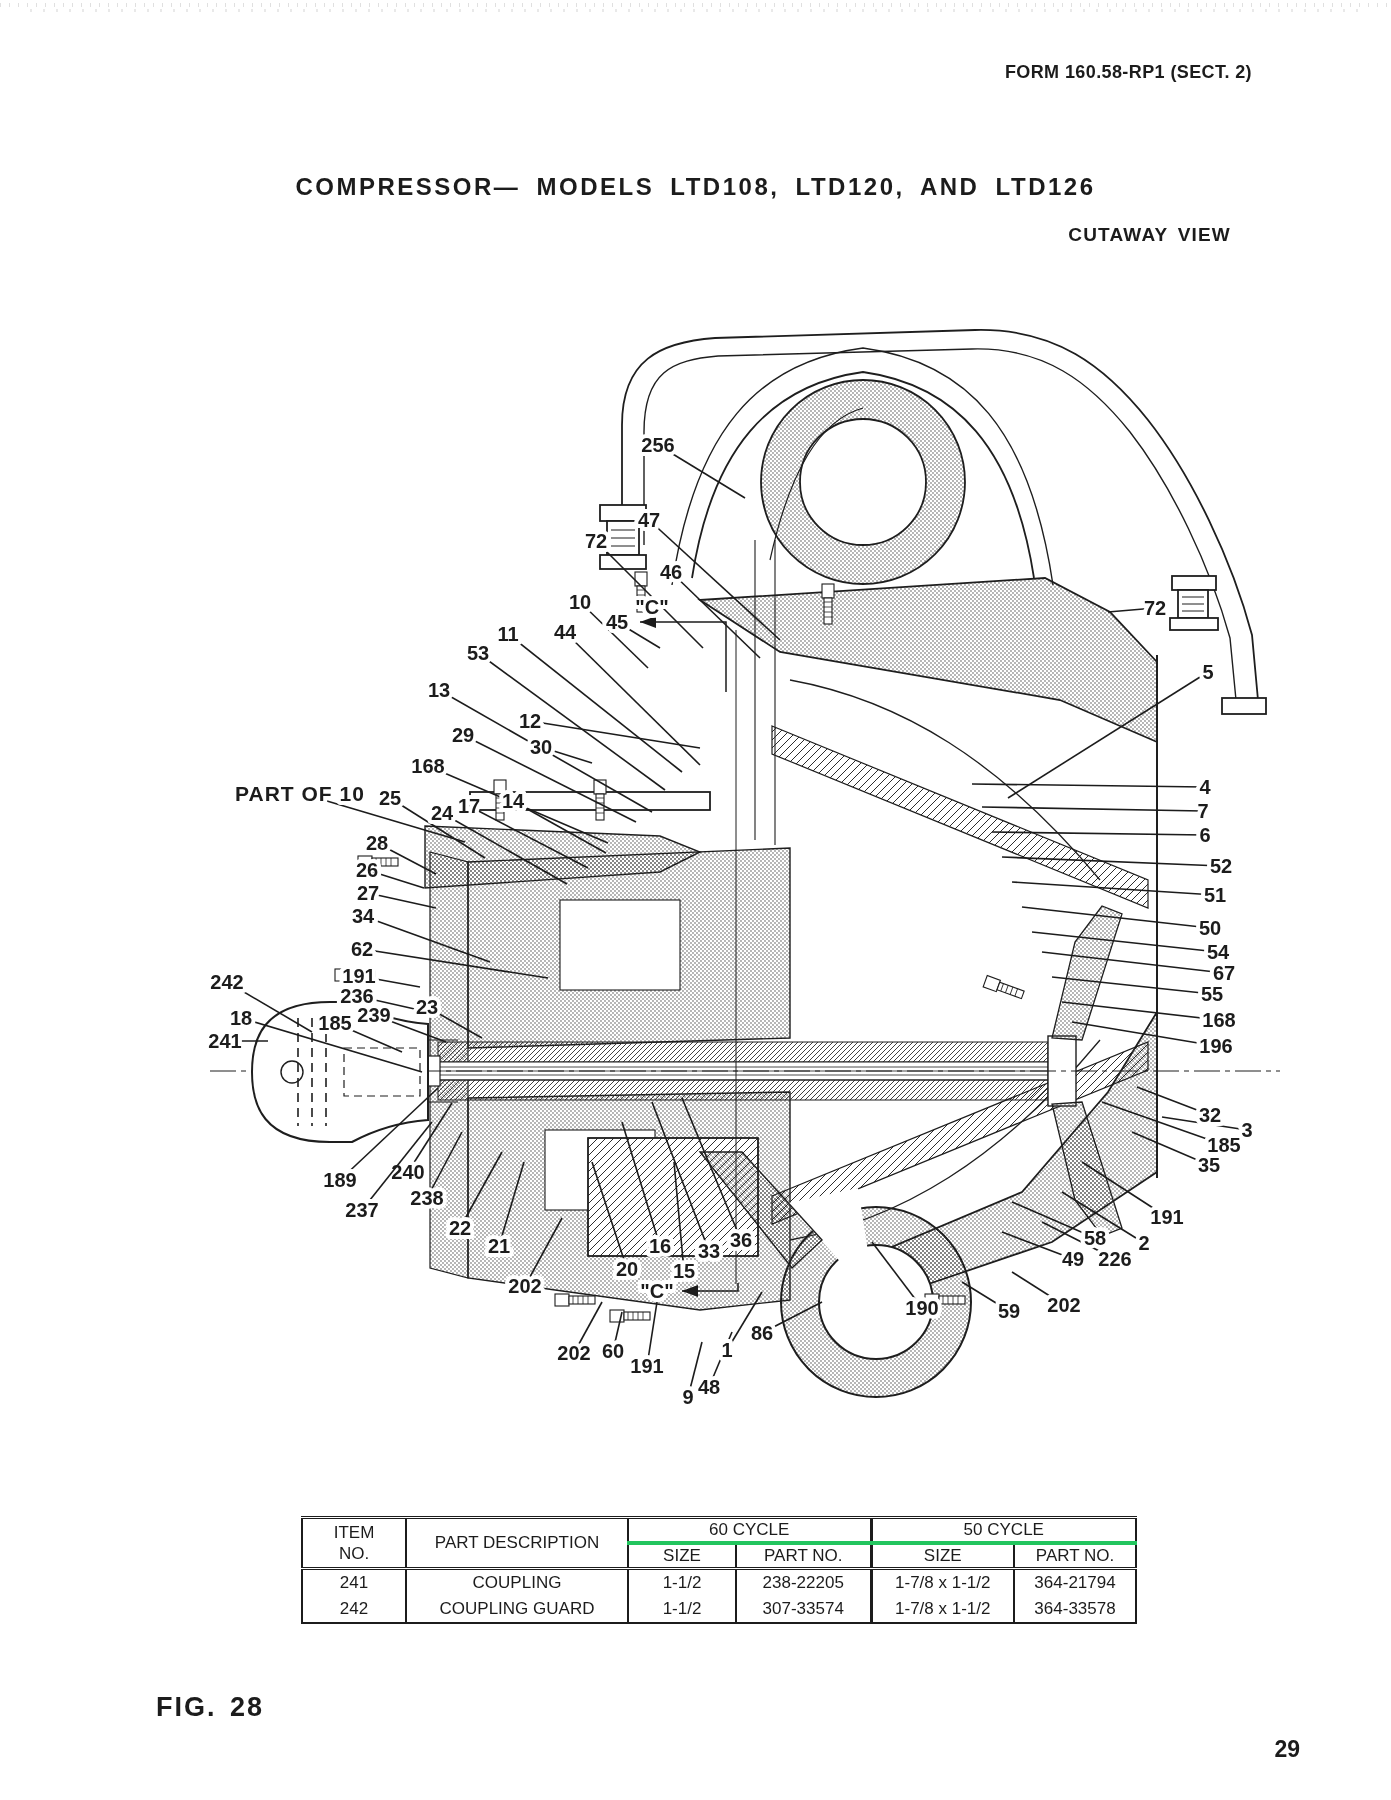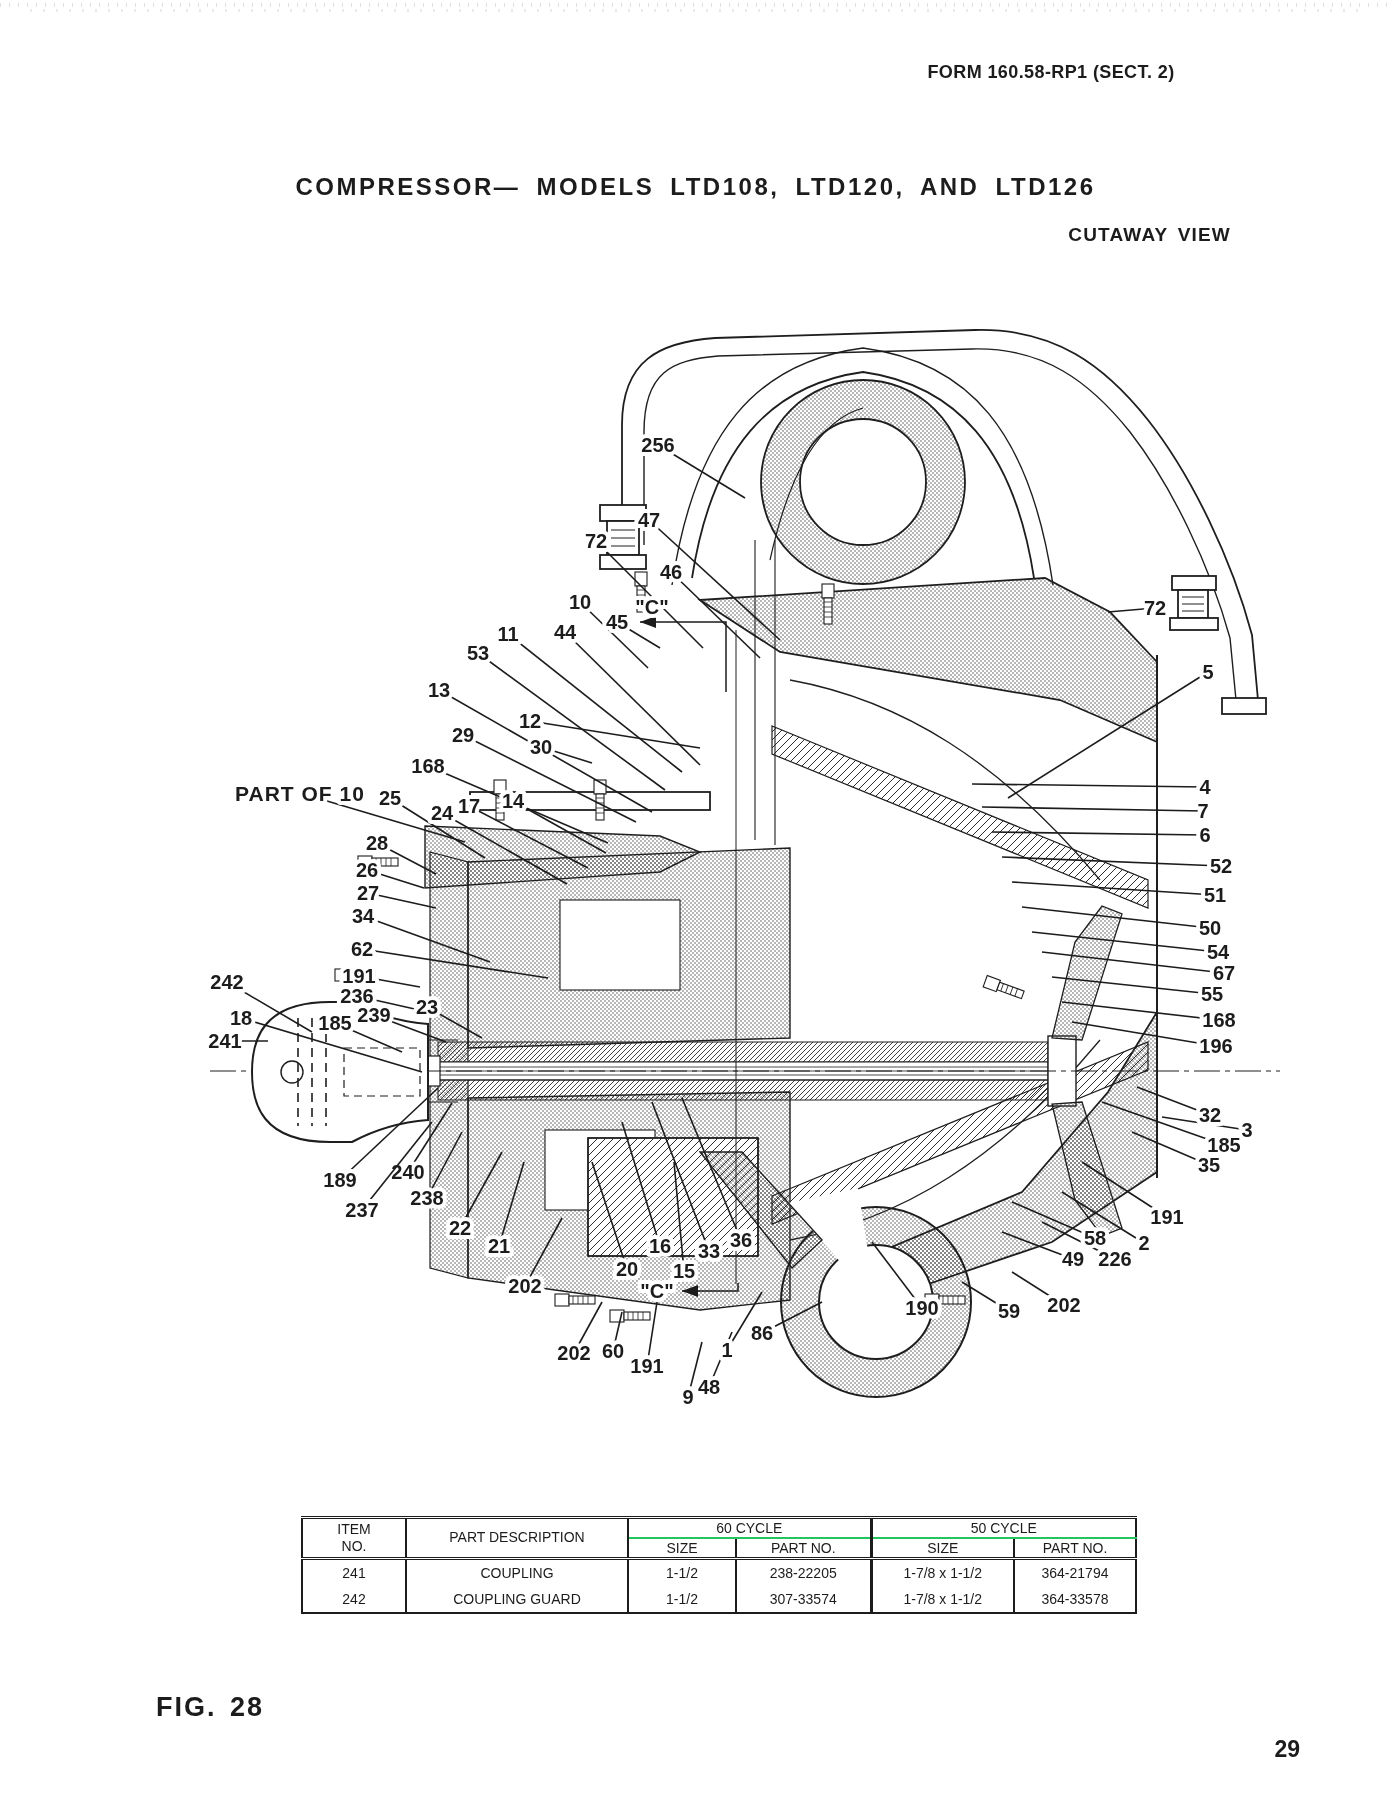--- a/index.html
+++ b/index.html
@@ -3,43 +3,43 @@
 <meta charset="utf-8">
 <style>
   html,body{margin:0;padding:0;}
   body{width:1391px;height:1800px;position:relative;background:#ffffff;
        font-family:"Liberation Sans", sans-serif;color:#1c1c1c;overflow:hidden;}
   .abs{position:absolute;}
   .scan-noise{left:0;top:3px;width:1391px;height:4px;opacity:.35;
     background:repeating-linear-gradient(90deg, rgba(0,0,0,.35) 0 1px, transparent 1px 9px);}
   .scan-noise2{left:30px;top:9px;width:1330px;height:3px;opacity:.22;
     background:repeating-linear-gradient(90deg, rgba(0,0,0,.4) 0 2px, transparent 2px 13px);}
-  .form-ref{top:62px;left:850px;width:402px;text-align:center;
+  .form-ref{top:62px;left:850px;width:402px;text-align:right;
     font-size:18px;font-weight:bold;letter-spacing:.4px;}
   .title{top:152px;left:160px;width:1071px;text-align:center;
     font-size:24px;font-weight:bold;letter-spacing:2.5px;word-spacing:7px;margin-top:21px;}
   .subtitle{top:224px;left:160px;width:1071px;text-align:right;
     font-size:19px;font-weight:bold;letter-spacing:1.2px;word-spacing:3px;}
   .fig-label{top:1692px;left:156px;font-size:27px;font-weight:bold;letter-spacing:2px;word-spacing:4px;}
   .page-num{top:1736px;left:1240px;width:60px;text-align:right;font-size:23px;font-weight:bold;}
   svg#diagram{position:absolute;left:0;top:0;}
   svg text.co{font-family:"Liberation Sans",sans-serif;font-size:20px;font-weight:bold;fill:#1c1c1c;}
   svg text.co.big{font-size:21px;letter-spacing:1px;}
   svg text.halo{stroke:#ffffff;stroke-width:8;stroke-linejoin:round;}
   
   .parts-table{top:1516px;left:301px;width:834px;border-collapse:collapse;table-layout:fixed;
-    font-size:14px;}
+    font-size:17px;}
   .parts-table col.c1{width:104px}.parts-table col.c2{width:222px}
   .parts-table col.c3{width:108px}.parts-table col.c4{width:135px}
   .parts-table col.c5{width:143px}.parts-table col.c6{width:122px}
   .parts-table th,.parts-table td{font-weight:normal;text-align:center;padding:1px 2px;
     border-left:2px solid #1c1c1c;border-right:2px solid #1c1c1c;}
   .parts-table thead tr.r1 th{border-top:3px double #1c1c1c;}
   .parts-table th.merged{white-space:pre-line;line-height:1.25;}
-  .parts-table th.group{border-bottom:2px solid #22c55e;}
+  .parts-table th.group{border-bottom:4px solid #22c55e;}
   .parts-table tr.r2 th{border-bottom:3px double #1c1c1c;}
   .parts-table th.merged{border-bottom:3px double #1c1c1c;}
   .parts-table th.heavy,.parts-table td.heavy{border-left:3px solid #1c1c1c;margin-top:36px;}
   .parts-table tbody td{height:24px;}
   .parts-table tbody tr:last-child td{border-bottom:2px solid #1c1c1c;}
 </style>
 </head>
 <body>
 
 <div class="abs scan-noise"></div>

